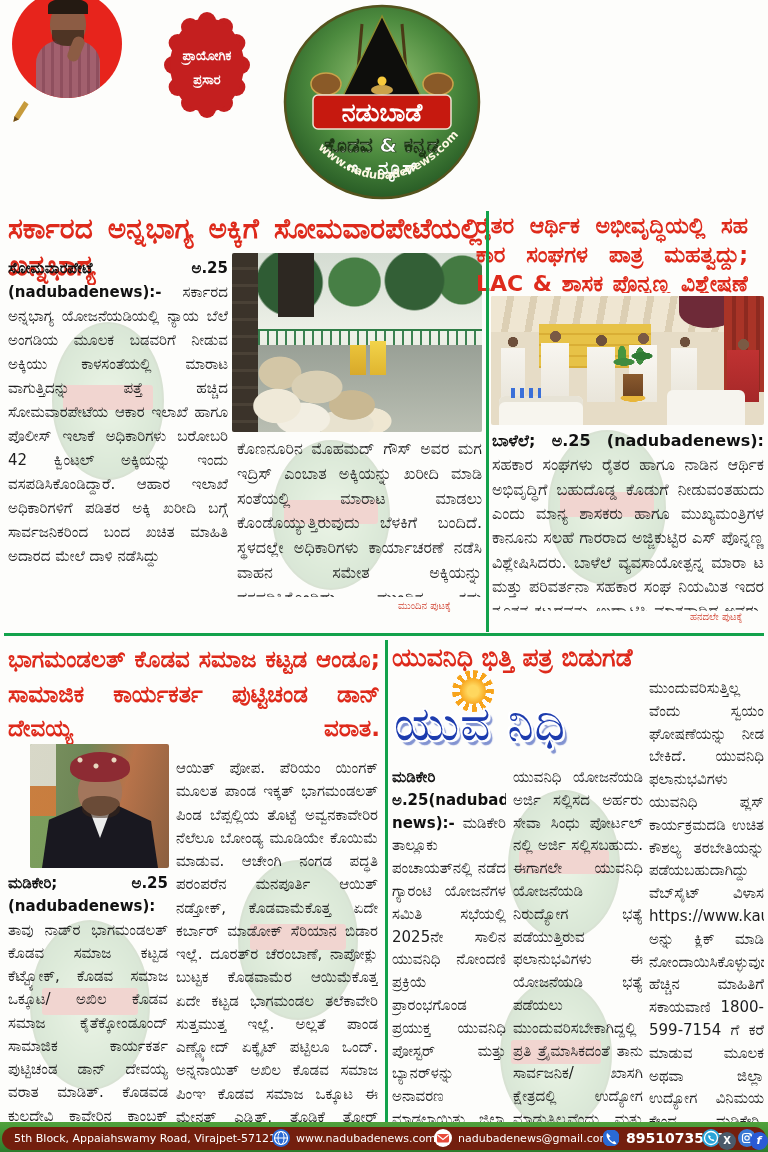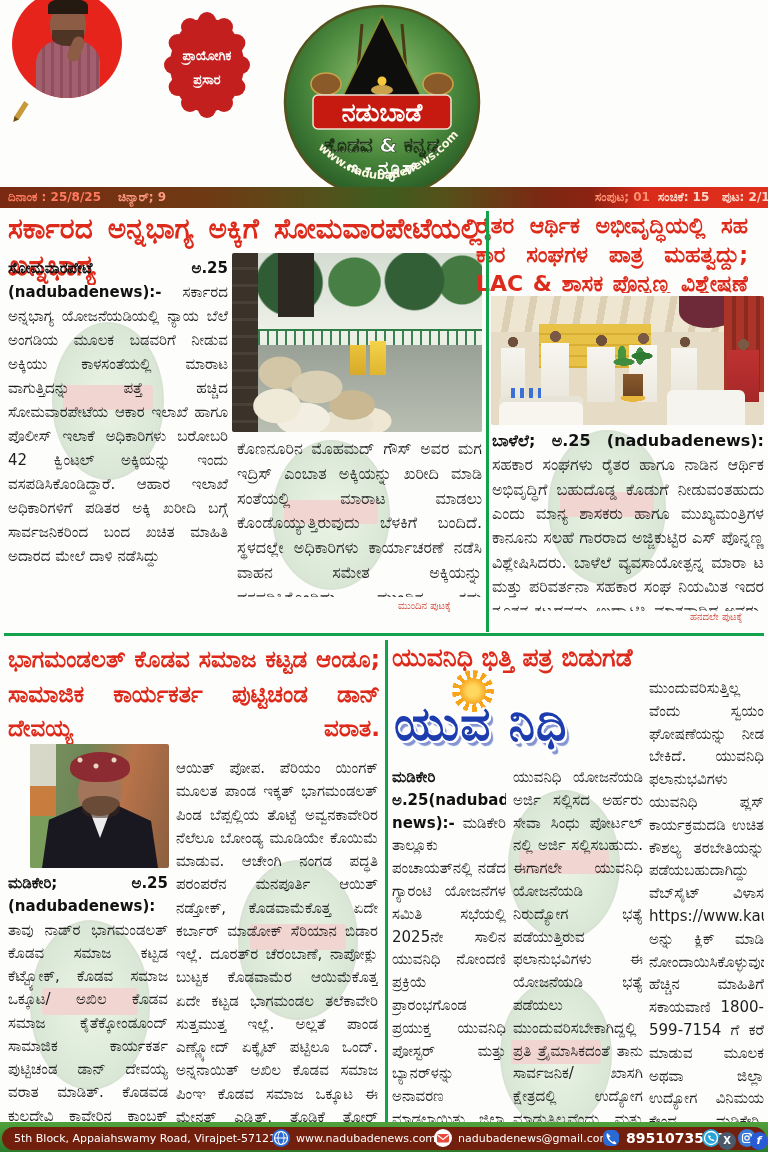--- a/index.html
+++ b/index.html
@@ -20,21 +20,21 @@
   .ed-beard{position:absolute;left:40px;top:40px;width:32px;height:16px;background:rgba(45,30,20,.65);border-radius:0 0 50% 50%;}
   .ed-hand{position:absolute;left:58px;top:46px;width:12px;height:26px;background:#8c5c44;border-radius:6px;transform:rotate(22deg);}
   .cap{left:34px;top:96px;width:180px;color:#2a2a2a;font-size:13px;font-weight:bold;line-height:1.3;}
   .penicon{left:10px;top:100px;width:22px;height:26px;}
   .datebar{left:0;top:187px;width:768px;height:21px;background:linear-gradient(90deg,#7a2a12 0%,#6e3b14 28%,#53511b 42%,#3f5c1e 50%,#55501a 58%,#7a2a12 70%,#8c2212 77%,#d92a1a 84%,#e0301d 100%);font-size:12px;font-weight:bold;}
   .datebar span{position:absolute;top:3px;white-space:nowrap;}
   
   .ph{overflow:hidden;border-radius:2px;}
   .sub{position:absolute;}
   
-  .ybrand{font-weight:bold;font-size:47px;color:#1d3cae;letter-spacing:1px;white-space:nowrap;
+  .ybrand{font-weight:normal;font-size:47px;color:#1d3cae;letter-spacing:1px;white-space:nowrap;
     text-shadow:2px 0 0 #fff,-2px 0 0 #fff,0 2px 0 #fff,0 -2px 0 #fff,2px 2px 0 #fff,-2px -2px 0 #fff,4px 5px 1px rgba(29,60,174,.55);}
   .sunrays{border-radius:50%;background:repeating-conic-gradient(#f7a41b 0 14deg,rgba(0,0,0,0) 14deg 28deg);}
   .suncore{border-radius:50%;background:radial-gradient(circle,#ffd75e 30%,#f7a41b 75%);}
   
   .fgreen{left:0;top:1122px;width:768px;height:30px;background:linear-gradient(#51a23c,#2c7b2c);}
   .fbar{left:2px;top:1127px;width:764px;height:23px;background:#731f0e;border-radius:12px;color:#fff;font-size:11px;}
   .fbar span{position:absolute;top:5px;white-space:nowrap;}
   .cicon{position:absolute;top:2px;width:18px;height:18px;border-radius:50%;color:#fff;font-size:11px;font-weight:bold;text-align:center;line-height:18px;}
   
   .wm{opacity:.20;pointer-events:none;}
@@ -97,27 +97,20 @@
     <rect x="31" y="93" width="138" height="34" rx="5" fill="#c6190f" stroke="#ece3d2" stroke-width="1.5"></rect>
     <text x="100" y="119" text-anchor="middle" font-size="25" font-weight="bold" fill="#ffffff">ನಡುಬಾಡೆ</text>
     <text x="100" y="150" text-anchor="middle" font-size="20" font-weight="bold" fill="#ffffff" stroke="#1d3a14" stroke-width="0.6">ಕೊಡವ &amp; ಕನ್ನಡ</text>
     <text x="100" y="172" text-anchor="middle" font-size="18" font-weight="bold" fill="#ffffff">ಇ - ನ್ಯೂಸ್</text>
     <path id="urlarc" d="M 26,136 Q 100,218 174,136" fill="none"></path>
     <text font-size="11.5" font-weight="bold" fill="#fdf8e2">
       <textPath href="#urlarc" startOffset="8%">www.nadubadenews.com</textPath>
     </text>
   </svg>
 
-  <div class="abs datebar">
-    <span style="left:8px;color:#ff7a60;">ದಿನಾಂಕ : 25/8/25</span>
-    <span style="left:118px;color:#ff9a80;">ಚಿನ್ಯಾರ್; 9</span>
-    <span style="left:595px;color:#ff9070;">ಸಂಪುಟ; 01</span>
-    <span style="left:658px;color:#ffd6c8;">ಸಂಚಿಕೆ: 15</span>
-    <span style="left:722px;color:#ffd6c8;">ಪುಟ: 2/1</span>
-  </div>
 
   <div class="abs wm" style="left:52px;top:322px;width:112px;height:158px;">
       <div class="wm-oval"></div>
       <div class="wm-band"></div>
     </div>
   <div class="abs wm" style="left:272px;top:440px;width:118px;height:150px;">
       <div class="wm-oval"></div>
       <div class="wm-band"></div>
     </div>
   <div class="abs wm" style="left:548px;top:430px;width:118px;height:155px;">

